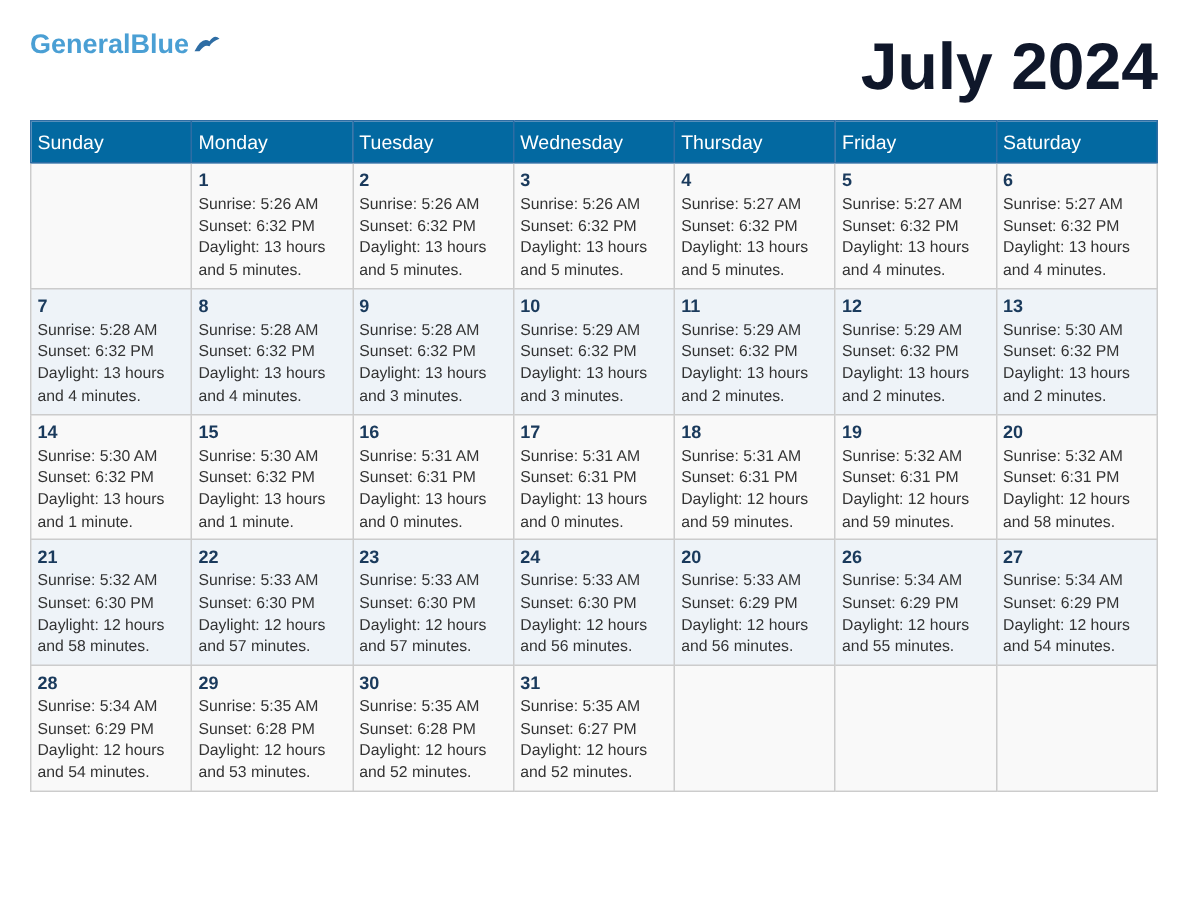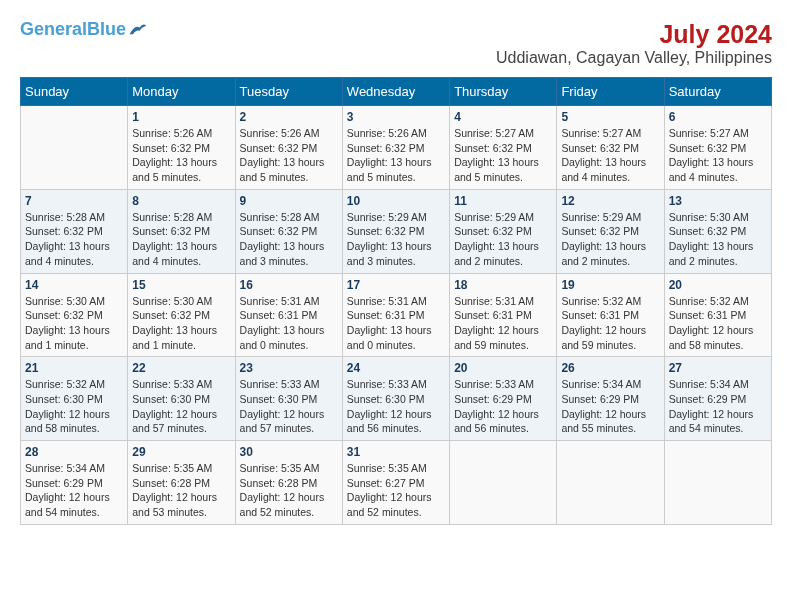--- a/index.html
+++ b/index.html
@@ -31,23 +31,24 @@
     }
     .logo-icon {
       width: 20px;
       height: 20px;
       margin-left: 2px;
     }
     .title-block {
       text-align: right;
     }
     .main-title {
-      font-size: 25px;
+      font-size: 44px;
       font-weight: bold;
-      color: #b91c1c;
+      color: #0f172a;
+      text-align: center;
     }
     .subtitle {
       font-size: 16px;
       color: #444;
     }
     table {
       width: 100%;
       border-collapse: collapse;
       font-size: 11px;
     }
@@ -100,21 +101,20 @@
           <span>General</span><span style="color:#4a9fd4">Blue</span>
         </div>
         <svg class="logo-icon" viewBox="0 0 24 18">
           <path d="M2 14 Q8 2 14 6 Q18 0 22 4 Q16 6 14 10 Q10 8 6 14Z" fill="#2e6da4"></path>
         </svg>
       </div>
     </div>
   </div>
   <div class="title-block">
     <div class="main-title">July 2024</div>
-    <div class="subtitle">Uddiawan, Cagayan Valley, Philippines</div>
   </div>
 </div>
 
 <table>
   <thead>
     <tr>
     <th>Sunday</th>
         <th>Monday</th>
         <th>Tuesday</th>
         <th>Wednesday</th>

